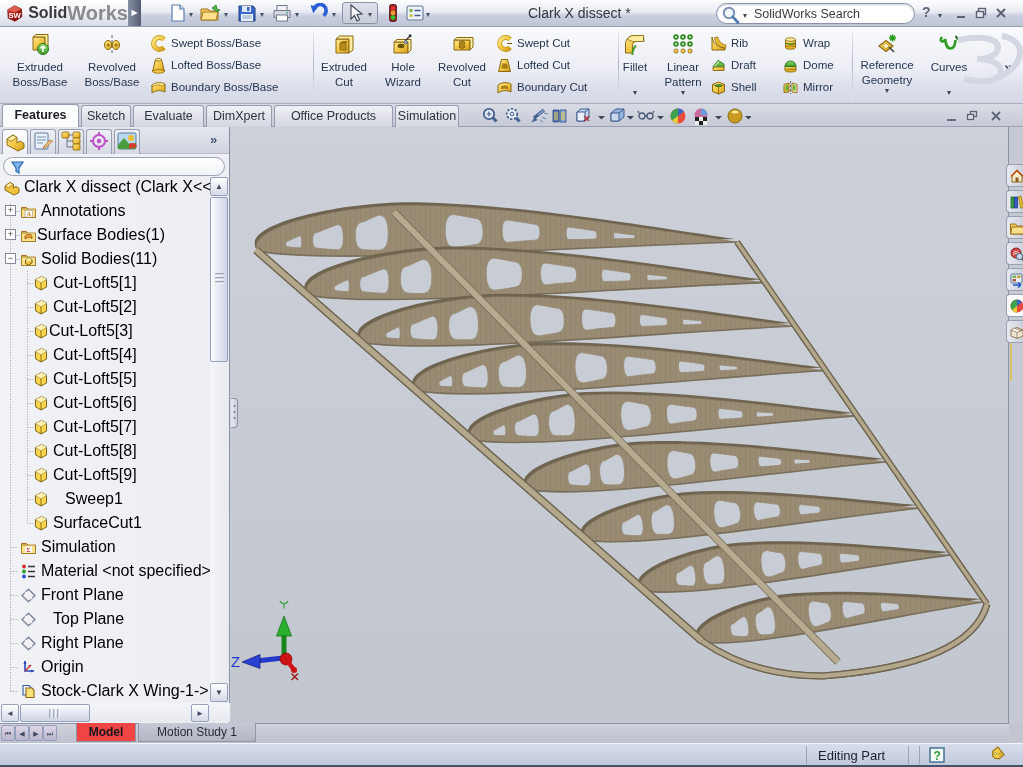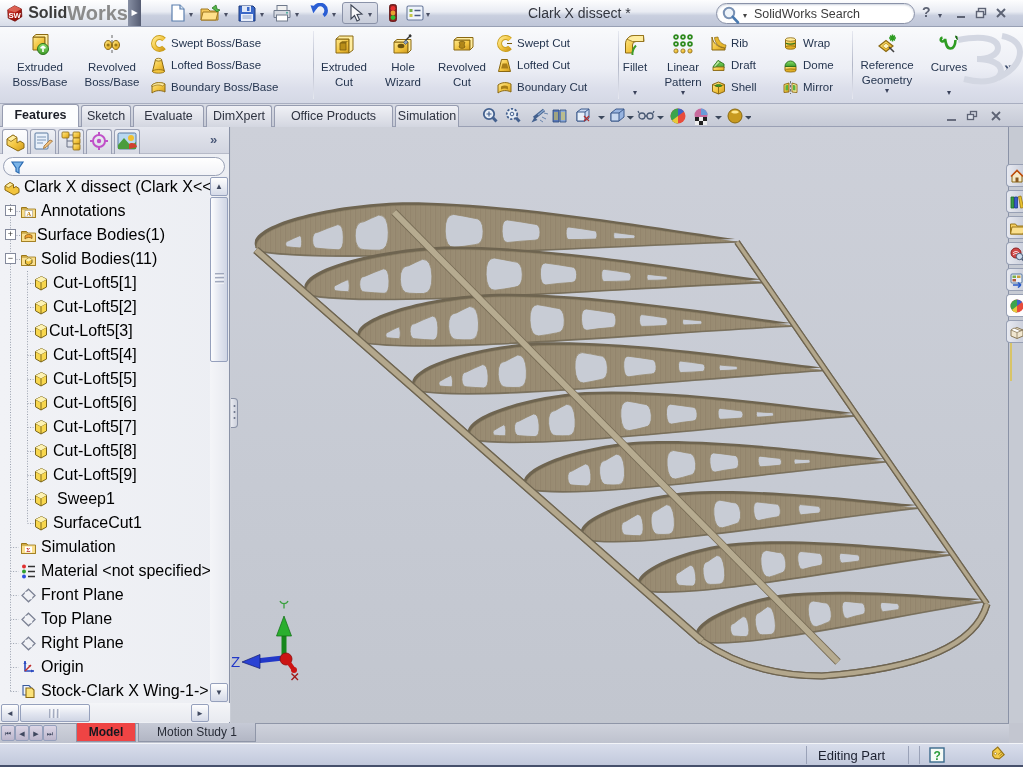--- a/index.html
+++ b/index.html
@@ -768,21 +768,21 @@
       <path d="M2.5 4.5 8.5 1.5l5 2.7L8 7.4z" fill="#fdf2b2"></path>
     </svg>
     <span style="margin-left:4px">Cut-Loft5[9]</span>
   </div>
 <div class="trow abs" style="left:33px;top:487px">
     <svg width="16" height="16" viewBox="0 0 16 16">
       <path d="M2.5 4.5 8.5 1.5l5 2.7V12L8 15 2.5 11.8z" fill="#f8d74e" stroke="#7a651a" stroke-width="1"></path>
       <path d="M2.5 4.5 8 7.4l5.5-3.2M8 7.4V15" fill="none" stroke="#7a651a" stroke-width="0.9"></path>
       <path d="M2.5 4.5 8.5 1.5l5 2.7L8 7.4z" fill="#fdf2b2"></path>
     </svg>
-    <span style="margin-left:8px">Sweep1</span>
+    <span style="margin-left:16px">Sweep1</span>
   </div>
 <div class="trow abs" style="left:33px;top:511px">
     <svg width="16" height="16" viewBox="0 0 16 16">
       <path d="M2.5 4.5 8.5 1.5l5 2.7V12L8 15 2.5 11.8z" fill="#f8d74e" stroke="#7a651a" stroke-width="1"></path>
       <path d="M2.5 4.5 8 7.4l5.5-3.2M8 7.4V15" fill="none" stroke="#7a651a" stroke-width="0.9"></path>
       <path d="M2.5 4.5 8.5 1.5l5 2.7L8 7.4z" fill="#fdf2b2"></path>
     </svg>
     <span style="margin-left:4px">SurfaceCut1</span>
   </div>
 <div class="trow abs" style="left:20px;top:535px">
@@ -808,21 +808,21 @@
       <path d="M8.5 2.2 15 8.5 8.5 14.8 2 8.5Z" fill="none" stroke="#7c8294" stroke-width="1.3"></path>
       <path d="M5.2 5.2l2.2 2.2M9.6 9.6l2.2 2.2" stroke="#f2f3f7" stroke-width="2.4"></path>
     </svg>
     <span style="margin-left:4px">Front Plane</span>
   </div>
 <div class="trow abs" style="left:20px;top:607px">
     <svg width="17" height="17" viewBox="0 0 17 17">
       <path d="M8.5 2.2 15 8.5 8.5 14.8 2 8.5Z" fill="none" stroke="#7c8294" stroke-width="1.3"></path>
       <path d="M5.2 5.2l2.2 2.2M9.6 9.6l2.2 2.2" stroke="#f2f3f7" stroke-width="2.4"></path>
     </svg>
-    <span style="margin-left:4px">Top Plane</span>
+    <span style="margin-left:16px">Top Plane</span>
   </div>
 <div class="trow abs" style="left:20px;top:631px">
     <svg width="17" height="17" viewBox="0 0 17 17">
       <path d="M8.5 2.2 15 8.5 8.5 14.8 2 8.5Z" fill="none" stroke="#7c8294" stroke-width="1.3"></path>
       <path d="M5.2 5.2l2.2 2.2M9.6 9.6l2.2 2.2" stroke="#f2f3f7" stroke-width="2.4"></path>
     </svg>
     <span style="margin-left:4px">Right Plane</span>
   </div>
 <div class="trow abs" style="left:20px;top:655px">
     <svg width="17" height="17" viewBox="0 0 17 17">

